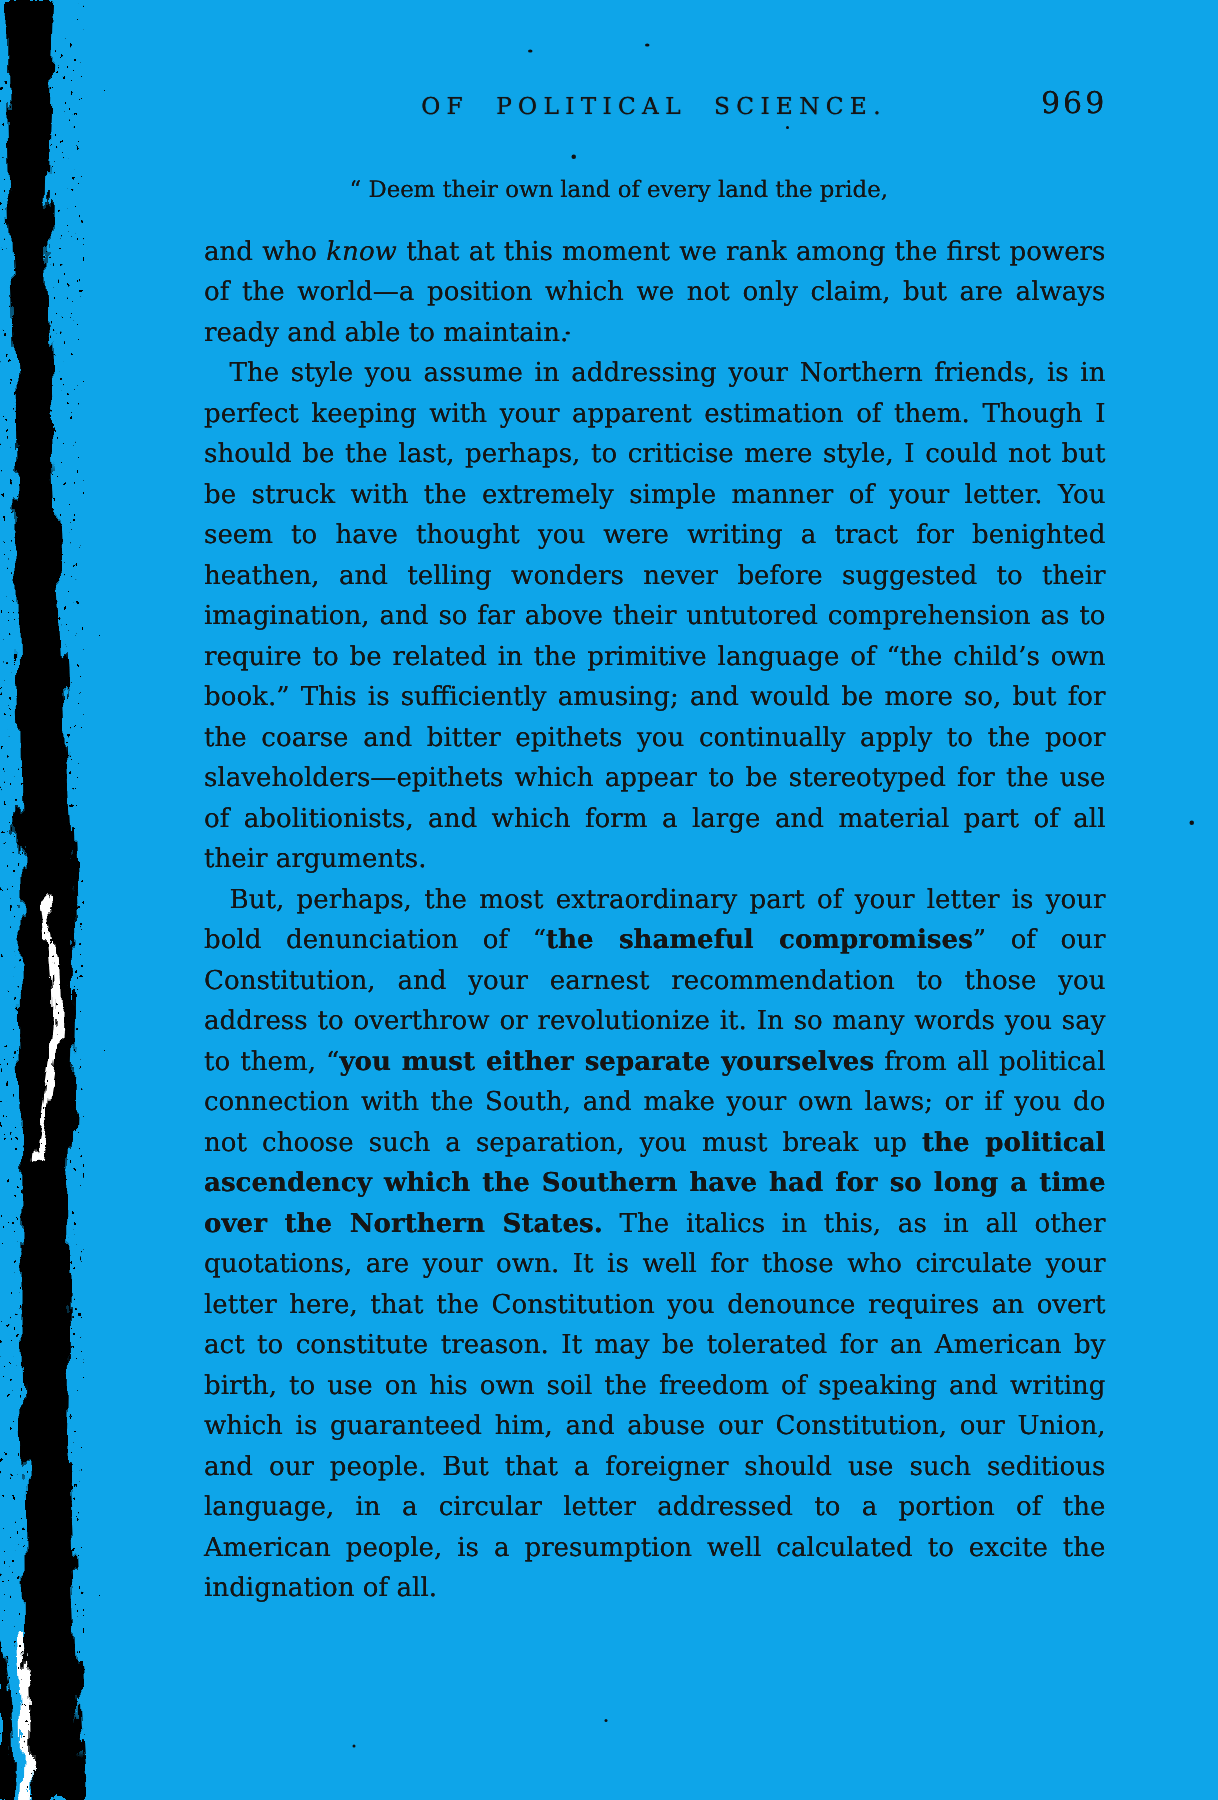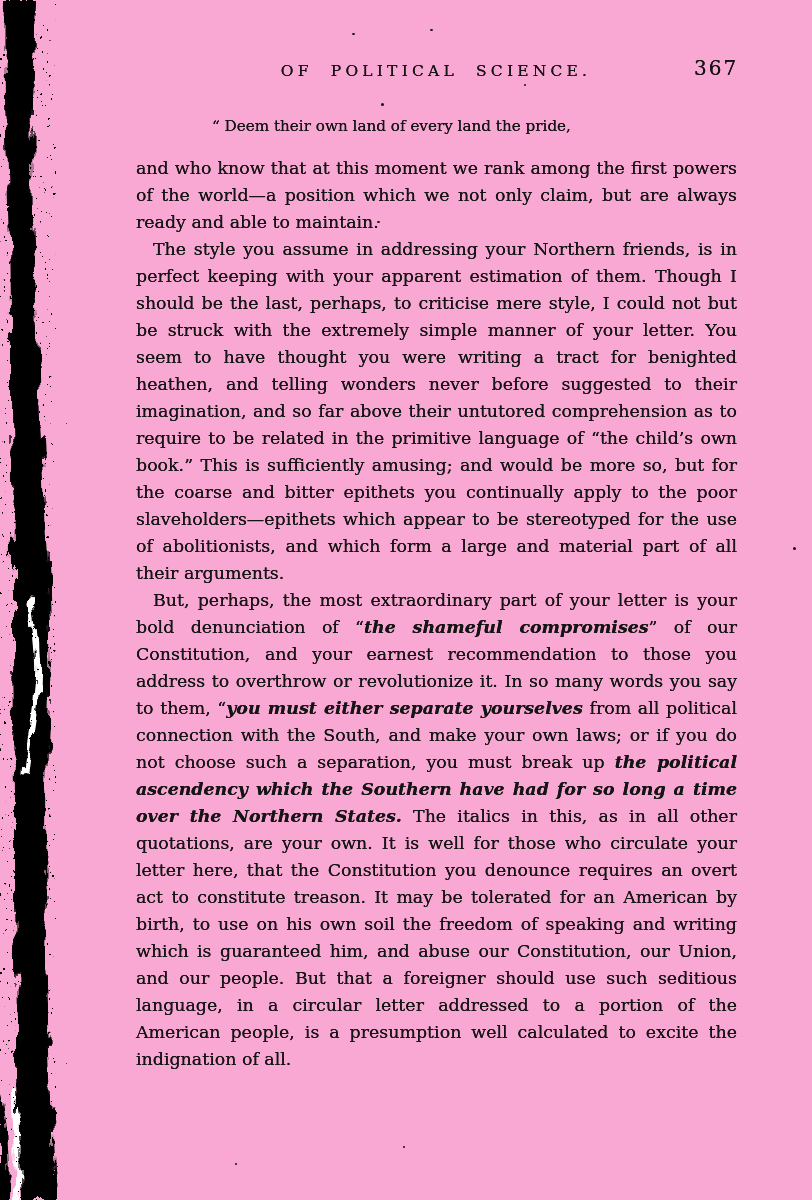--- a/index.html
+++ b/index.html
@@ -1,20 +1,20 @@
 <!DOCTYPE html>
 <html lang="en"><head>
 <meta charset="utf-8">
 <style>
   html, body { margin: 0; padding: 0; background: #ffffff; }
   .page {
     position: relative;
     width: 812px;
     height: 1200px;
-    background: #f9a8d4;
+    background: #0ea5e9;
     overflow: hidden;
     color: #151515;
     font-family: "DejaVu Serif", serif;
   }
   .binding { position: absolute; left: 0; top: 0; pointer-events: none; }
   .header-title {
     position: absolute;
     top: 62px; left: 136px; width: 600px;
     text-align: center;
     font-size: 15.5px;
@@ -37,27 +37,27 @@
     line-height: 27px;
     text-align: justify;
     hyphens: auto;
     text-shadow: 0 0 0.4px currentColor;
   }
   .para { margin: 0; padding: 0; }
   .indent { text-indent: 17px; }
   .quote {
     font-size: 15.2px;
     line-height: 24.5px;
-    margin: 15px 0 16px 61px;
+    margin: 15px 0 16px 82px;
     text-align: left;
     text-indent: 0;
   }
   .quote-line1 { margin-left: 15px; }
-  .it  { font-style: italic; font-weight: 600; }
-  .itl { }
+  .it  { font-weight: 600; }
+  .itl { font-style: italic; }
   .speck { position: absolute; background: #101010; border-radius: 50%; }
 </style>
 </head>
 <body>
 
 <div class="page">
 
   <svg class="binding" width="74" height="1200" viewBox="0 0 74 1200" xmlns="http://www.w3.org/2000/svg" aria-hidden="true">
     <defs>
       <filter id="rough" x="-60%" y="-3%" width="260%" height="106%">
@@ -88,21 +88,21 @@
         C 30 160, 34 80, 36 0 Z"></path>
       <path fill="#000000" d="M 0 1090 C 7 1110, 10 1150, 8 1200 L 0 1200 Z"></path>
       <path d="M 31 600 C 35 640, 39 662, 35 700 C 32 732, 27 748, 25 775" fill="none" stroke="#ffffff" stroke-width="5" stroke-linecap="round"></path>
       <path d="M 14 1090 C 17 1120, 18 1160, 16 1200" fill="none" stroke="#ffffff" stroke-width="5"></path>
     </g>
     <rect x="0" y="0" width="56" height="1200" filter="url(#grain1)"></rect>
     <rect x="0" y="0" width="70" height="1200" filter="url(#grain2)"></rect>
   </svg>
 
   <div class="header-title">OF POLITICAL SCIENCE.</div>
-  <div class="page-number">367</div>
+  <div class="page-number">969</div>
 
   <div class="text-block">
 
 
     <div class="quote">
       <div class="quote-line1">“ Deem their own land of every land the pride,</div>
     </div>
 
     <p class="para"><span>and who </span><span class="itl">know</span><span> that at this moment we rank among the first powers of the world—a position which we not only claim, but are always ready and able to maintain.</span></p>
 

